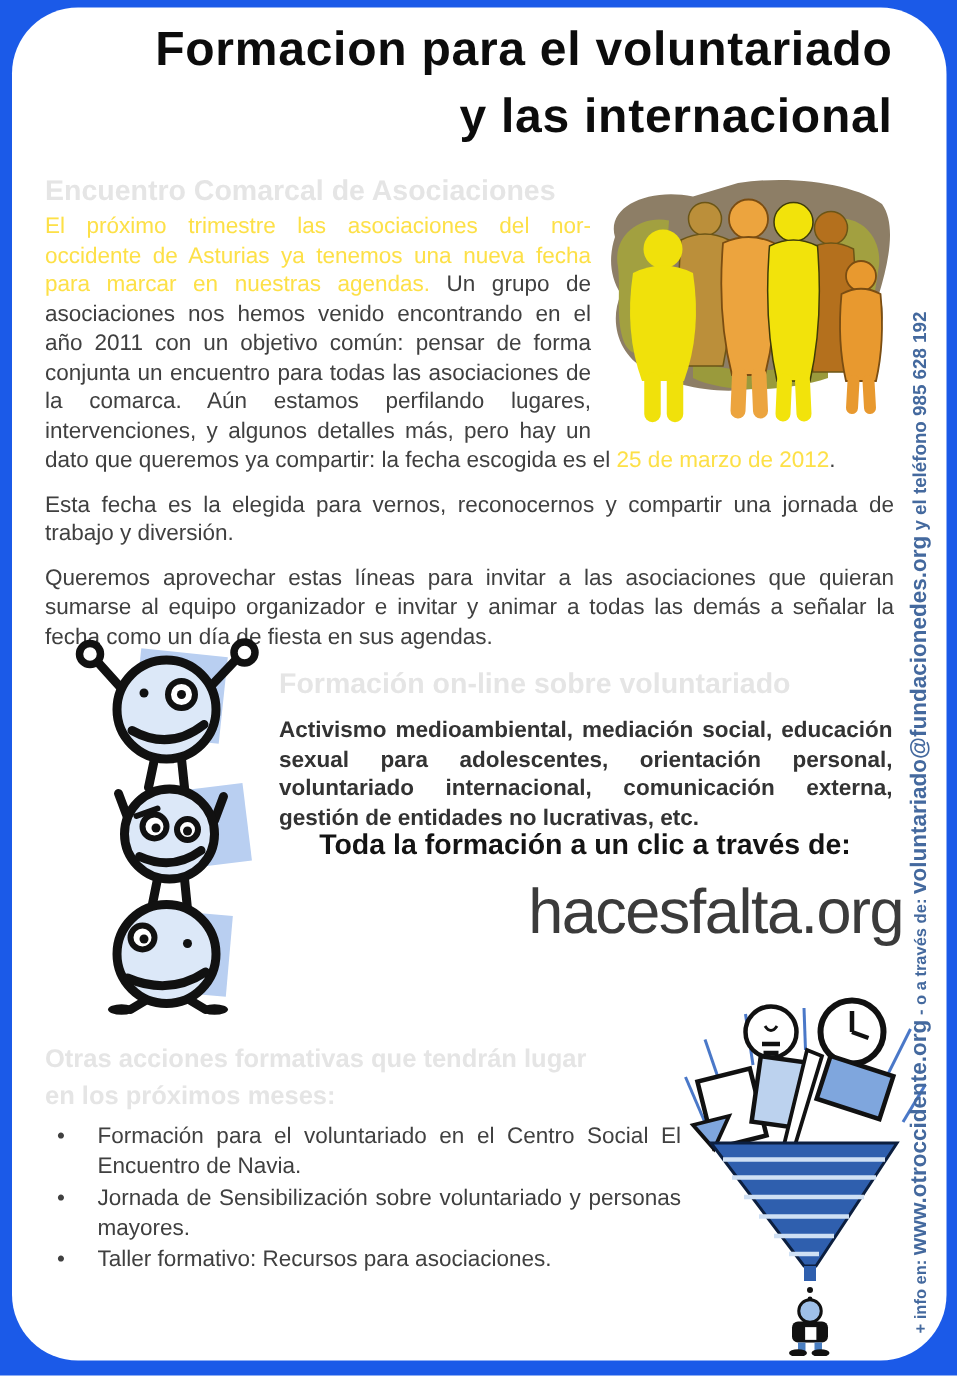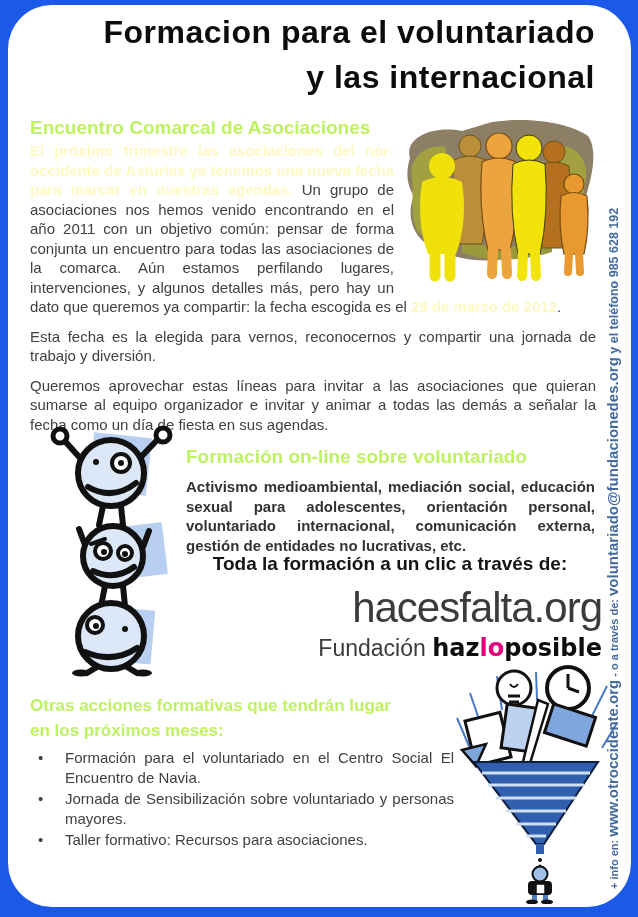--- a/index.html
+++ b/index.html
@@ -10,28 +10,28 @@
     font-family:"Liberation Sans", sans-serif;
   }
   .sheet {
     position:absolute; left:8px; top:5px; width:623px; height:902px;
     background:#ffffff; border-radius:44px;
   }
   
   .title { position:absolute; right:43px; top:10px; text-align:right; color:#0c0c0c;
            font-weight:bold; font-size:32px; line-height:45px; letter-spacing:0.5px; }
   
-  .h-blue { color:#bef264; font-weight:bold; font-size:19px; line-height:23px; margin:0; }
+  .h-blue { color:#e5e5e5; font-weight:bold; font-size:19px; line-height:23px; margin:0; }
   
   .sec1 { position:absolute; left:30px; top:116px; width:566px;
           color:#404040; font-size:15px; line-height:19.5px; text-align:justify; }
   .people-float { float:right; width:194px; height:174px; margin-left:8px; margin-bottom:0; }
   .sec1 p { margin:2px 0 0; }
   .sec1 p + p { margin-top:10px; }
-  .b { font-weight:bold; color:#fef9c3; }
+  .b { font-weight:normal; color:#fde047; }
   
   .tower { position:absolute; left:33px; top:425px; }
   .sec2-col { position:absolute; left:186px; top:445px; width:409px;
               color:#333; font-size:15px; line-height:19.5px; text-align:justify; }
   .sec2-col p { margin:9px 0 0; font-weight:bold; }
   .clic { position:absolute; left:178px; top:553px; width:424px; text-align:center;
           font-size:19px; font-weight:bold; color:#141414; }
   .logo { position:absolute; left:178px; top:585px; width:424px; text-align:right; }
   .logo-main { font-size:42px; line-height:46px; color:#3b3b3b; letter-spacing:-1px; }
   .logo-line2 { font-size:23px; color:#3b3b3b; margin-top:3px; }
@@ -147,21 +147,20 @@
 
 <div class="sec2-col">
   <h2 class="h-blue">Formación on-line sobre voluntariado</h2>
   <p>Activismo medioambiental, mediación social, educación sexual para adolescentes, orientación personal, voluntariado internacional, comunicación externa, gestión de entidades no lucrativas, etc.</p>
 </div>
 
 <div class="clic">Toda la formación a un clic a través de:</div>
 
 <div class="logo">
   <div class="logo-main">hacesfalta.org</div>
-  <div class="logo-line2"><span>Fundación </span><span class="hz">haz</span><span class="hz hz-lo">lo</span><span class="hz">posible</span></div>
 </div>
 
 <div class="sec3">
   <h2 class="h-blue">
     <span>Otras acciones formativas que tendrán lugar</span><br>
     <span>en los próximos meses:</span>
   </h2>
   <ul>
     <li>Formación para el voluntariado en el Centro Social El Encuentro de Navia.</li>
     <li>Jornada de Sensibilización sobre voluntariado y personas mayores.</li>

